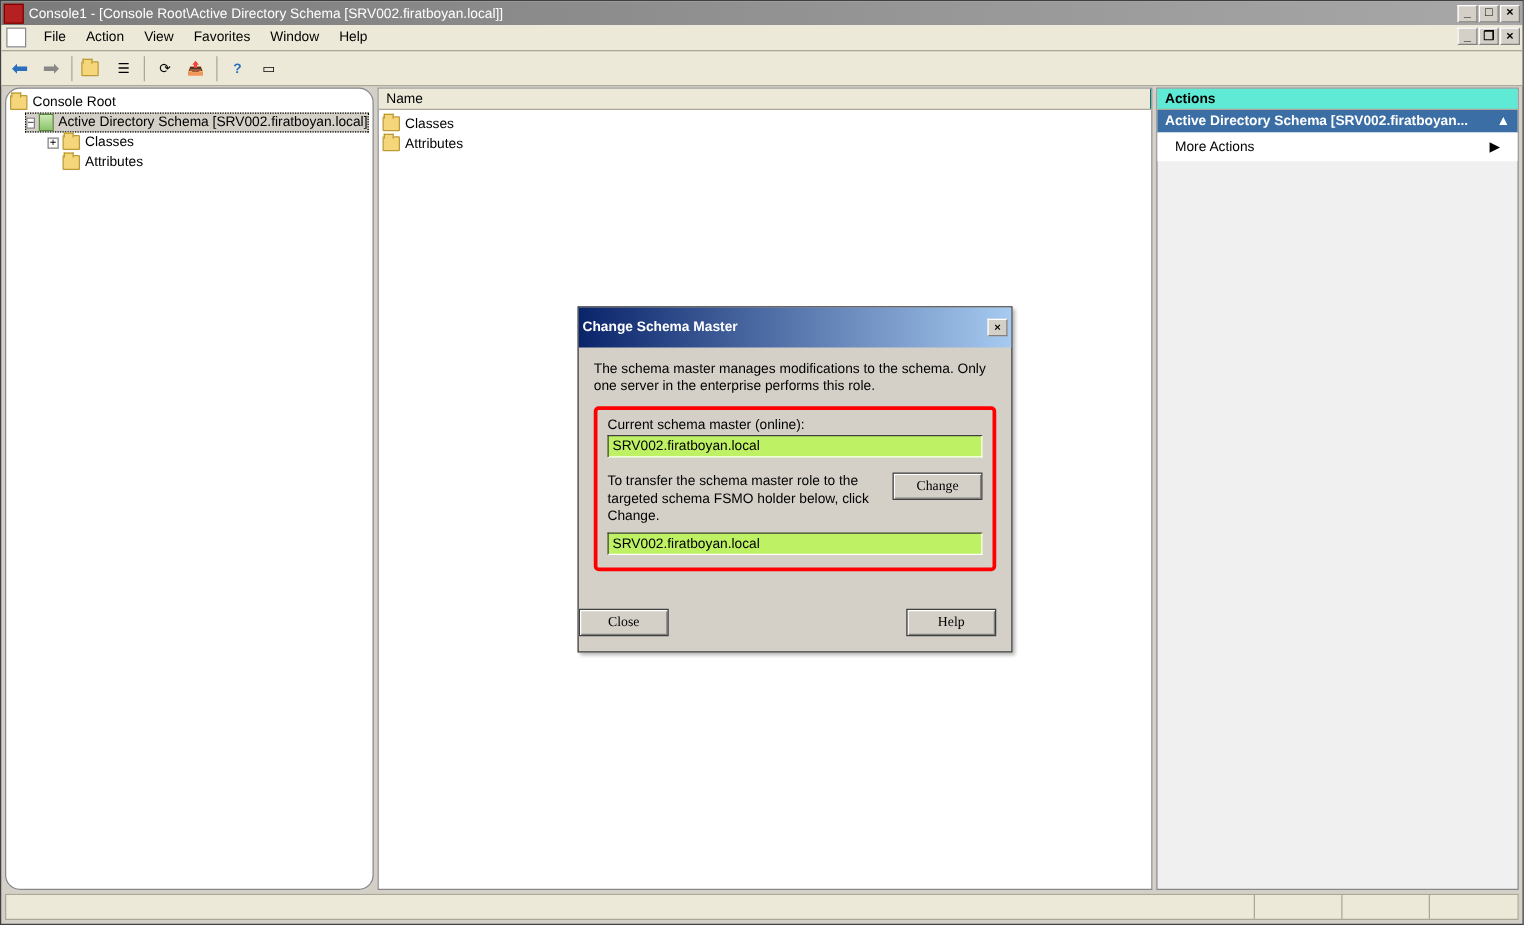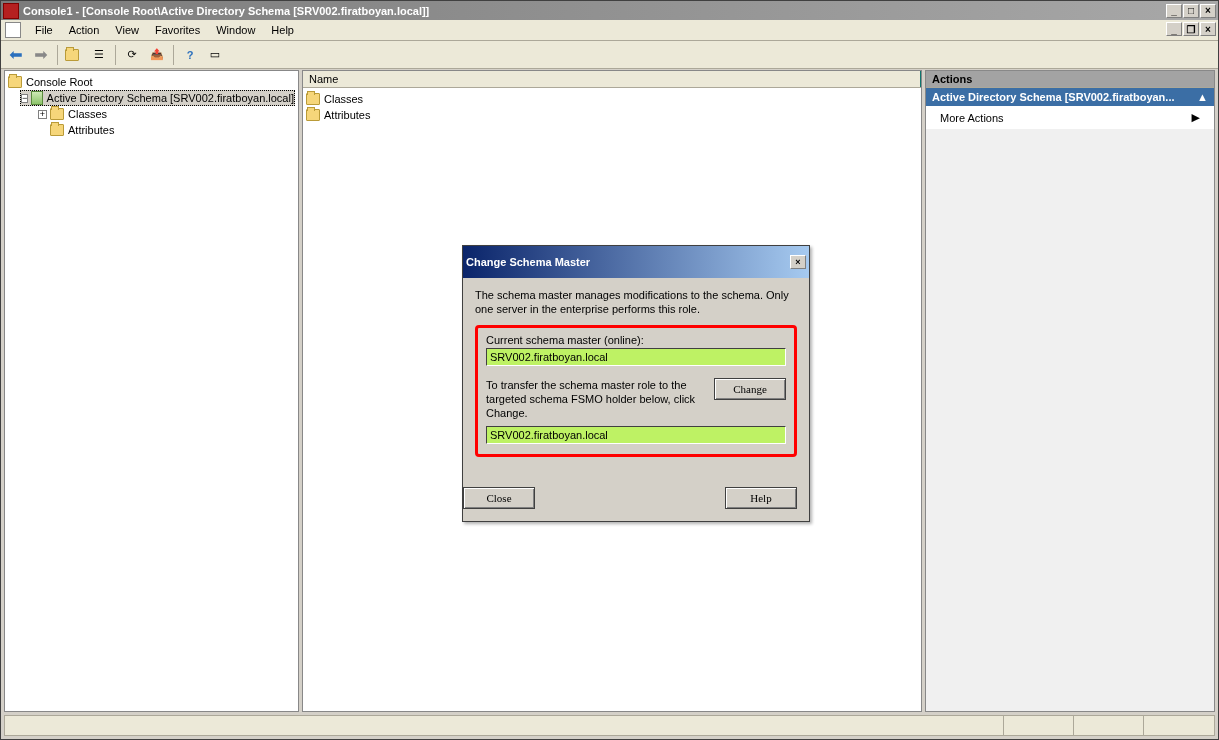--- a/index.html
+++ b/index.html
@@ -23,21 +23,21 @@
     align-items: center;
     padding: 0 2px;
   }
   .titlebar .app-icon {
     width: 16px; height: 16px;
     background: #b52020;
     border: 1px solid #800000;
     margin-right: 4px;
     display: inline-block;
   }
-  .titlebar .title-text { flex: 1; font-weight: bold; font-size: 11px; }
+  .titlebar .title-text { flex: 1; font-weight: normal; font-size: 11px; }
   .win-btns { display: flex; gap: 1px; }
   .win-btn {
     width: 16px; height: 14px;
     background: #d4d0c8;
     border: 1px solid #808080;
     border-top-color:#fff; border-left-color:#fff;
     display: flex; align-items: center; justify-content: center;
     font-family: Arial; font-size: 10px; font-weight: bold;
     color: #000;
     cursor: default;
@@ -84,21 +84,21 @@
     position: absolute;
     top: 69px; left: 3px; right: 3px; bottom: 27px;
     display: flex;
     gap: 3px;
   }
   .panel {
     background: #fff;
     border: 1px solid #888;
     position: relative;
   }
-  .tree-panel { width: 295px; }
+  .tree-panel { width: 295px; border-radius: 12px; }
   .list-panel { flex: 1; }
   .actions-panel { width: 290px; background:#f0f0f0; }
   .tree {
     padding: 3px;
   }
   .tree-row {
     display: flex; align-items: center;
     height: 16px;
     white-space: nowrap;
     cursor: default;
@@ -152,21 +152,21 @@
     border-right: 1px solid #0f766e;
     height:100%;
     display:flex;align-items:center;
     flex:1;
   }
   .list-body { padding: 3px; }
   .list-row { display:flex;align-items:center;height:16px;cursor:default; }
   
   .actions-header {
     height: 17px;
-    background: #a3a3a3;
+    background: #5eead4;
     border-bottom: 1px solid #aca899;
     padding: 0 6px;
     font-weight: bold;
     display:flex;align-items:center;
   }
   .actions-section-hdr {
     background: #3b6ea5;
     color: #fff;
     font-weight: bold;
     padding: 3px 6px;

